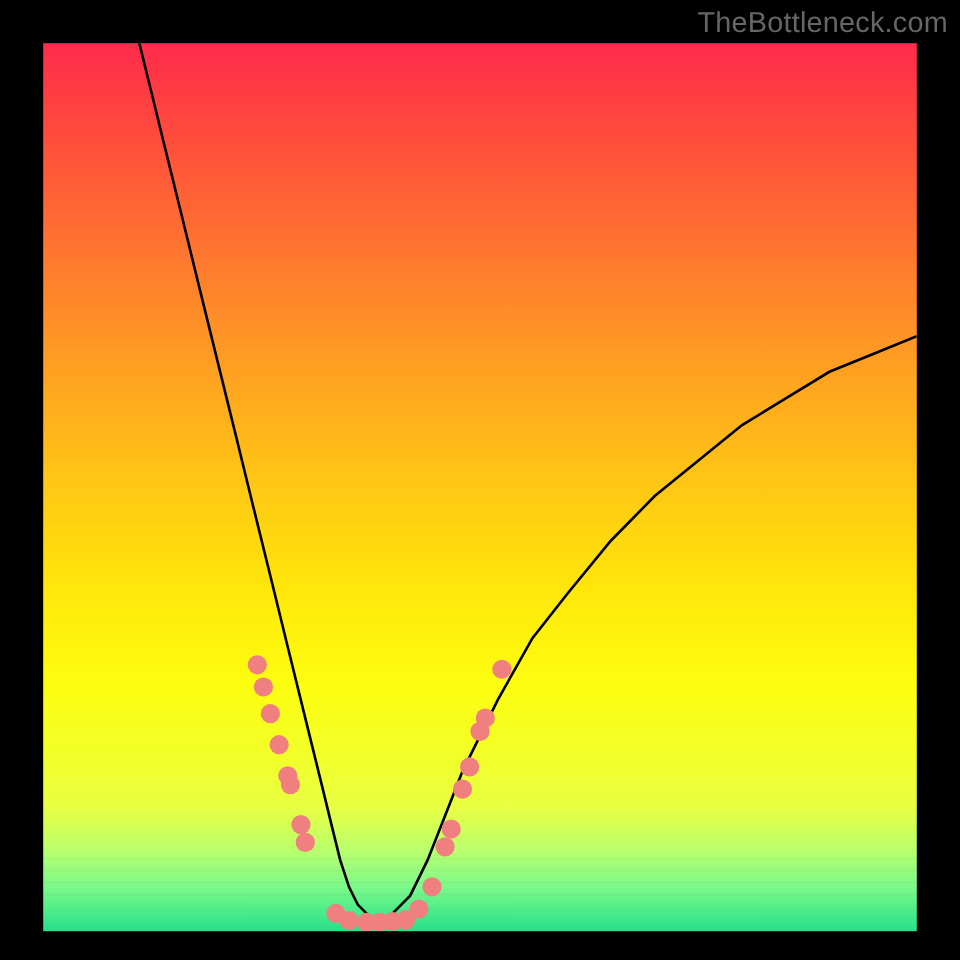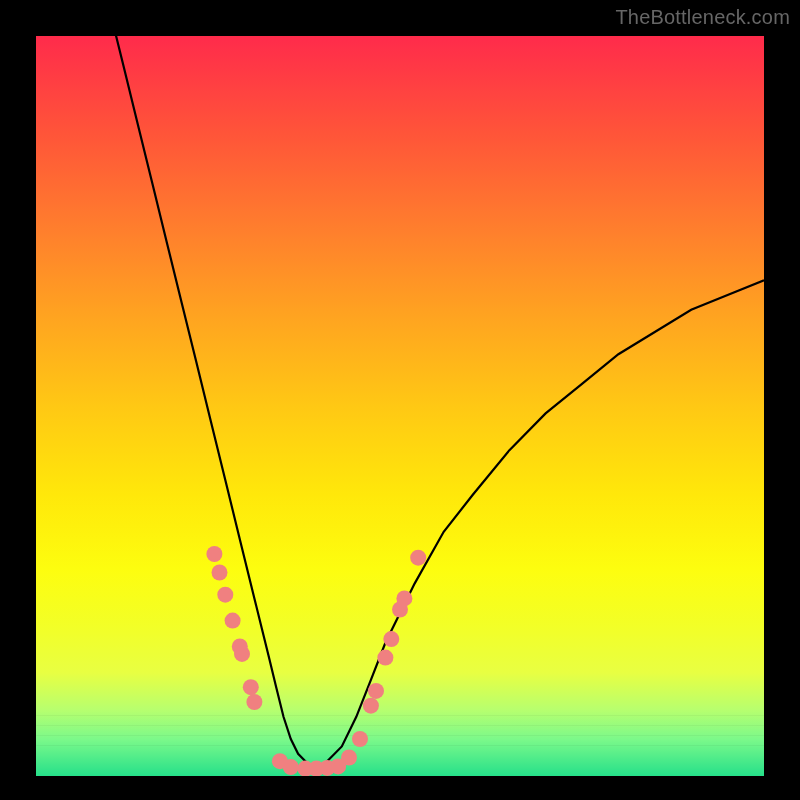--- a/index.html
+++ b/index.html
@@ -15,21 +15,21 @@
     position: relative;
     width: 800px;
     height: 800px;
     background: #000;
   }
   .attribution {
     position: absolute;
     top: 6px;
     right: 10px;
     color: #666;
-    font-size: 20px;
+    font-size: 24px;
     font-weight: 500;
     letter-spacing: 0.2px;
     z-index: 10;
   }
   .plot-area {
     position: absolute;
     left: 36px;
     top: 36px;
     width: 728px;
     height: 740px;

